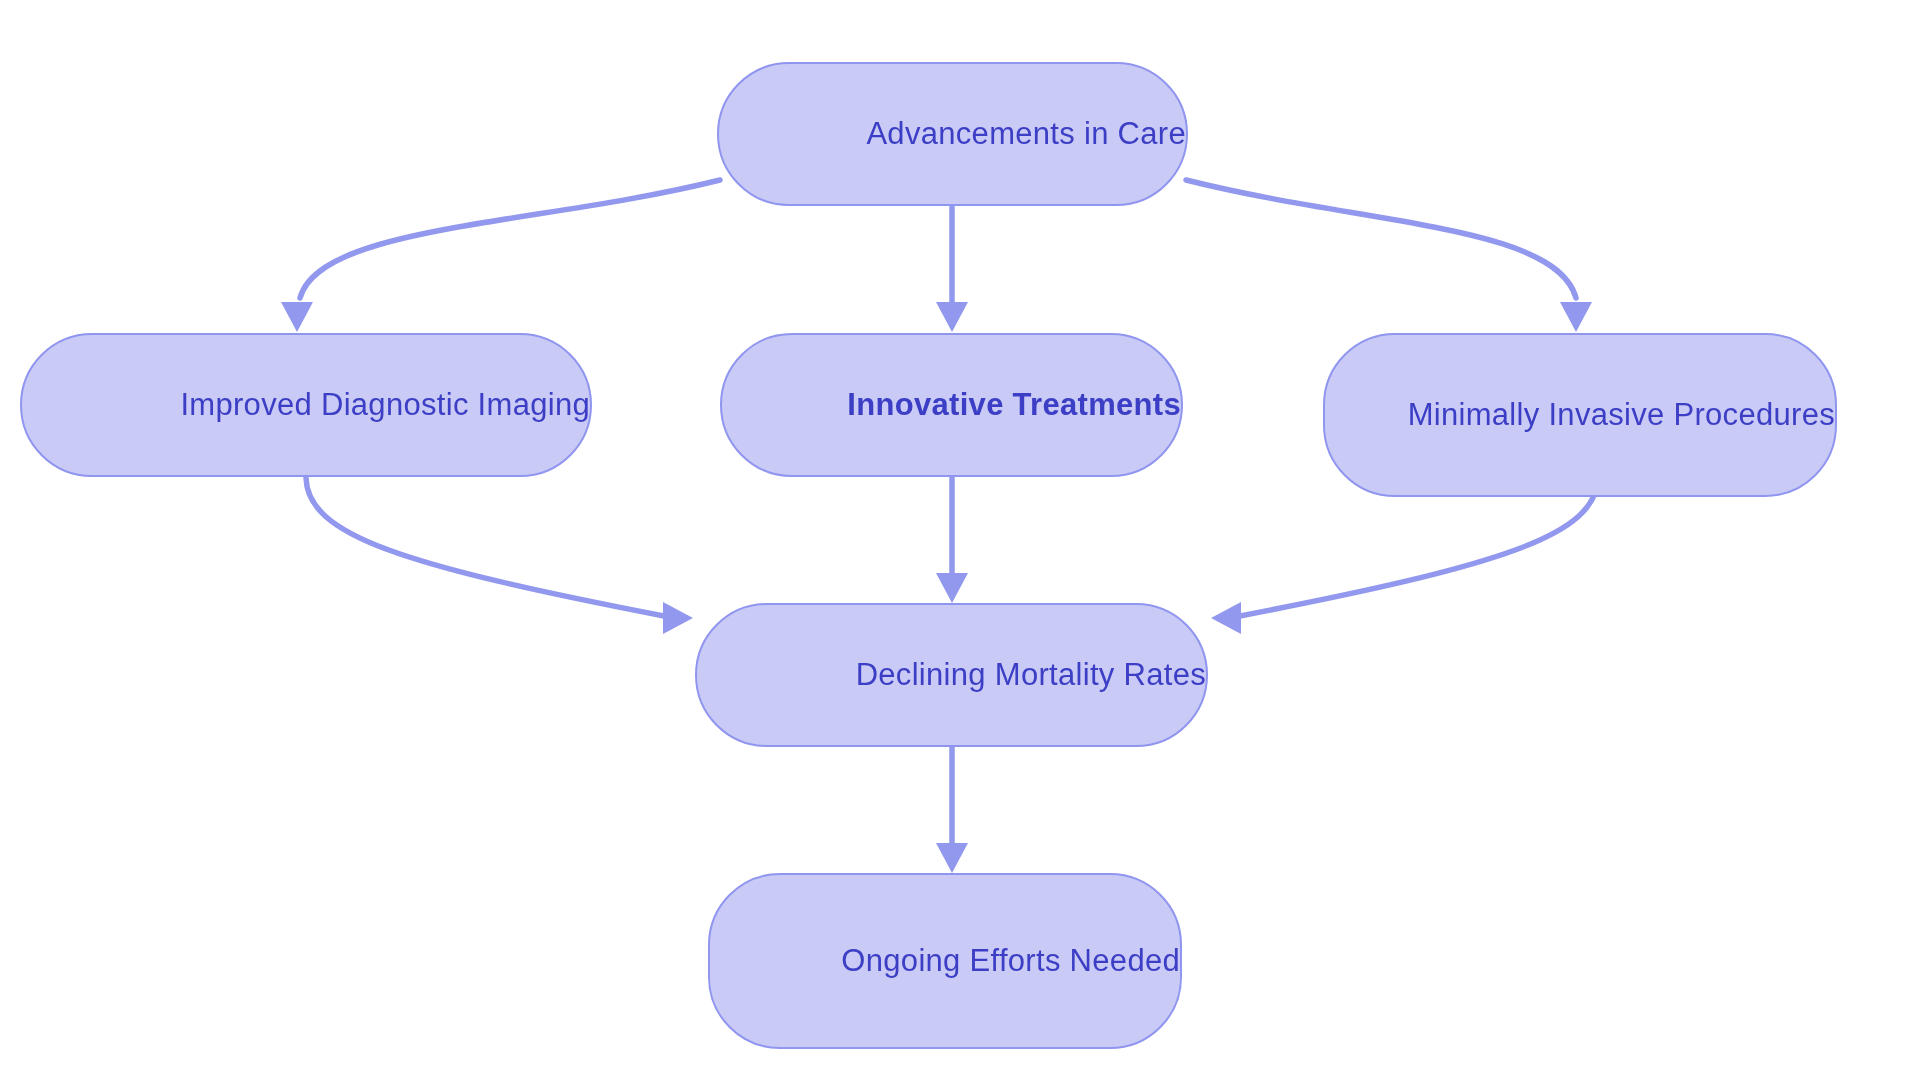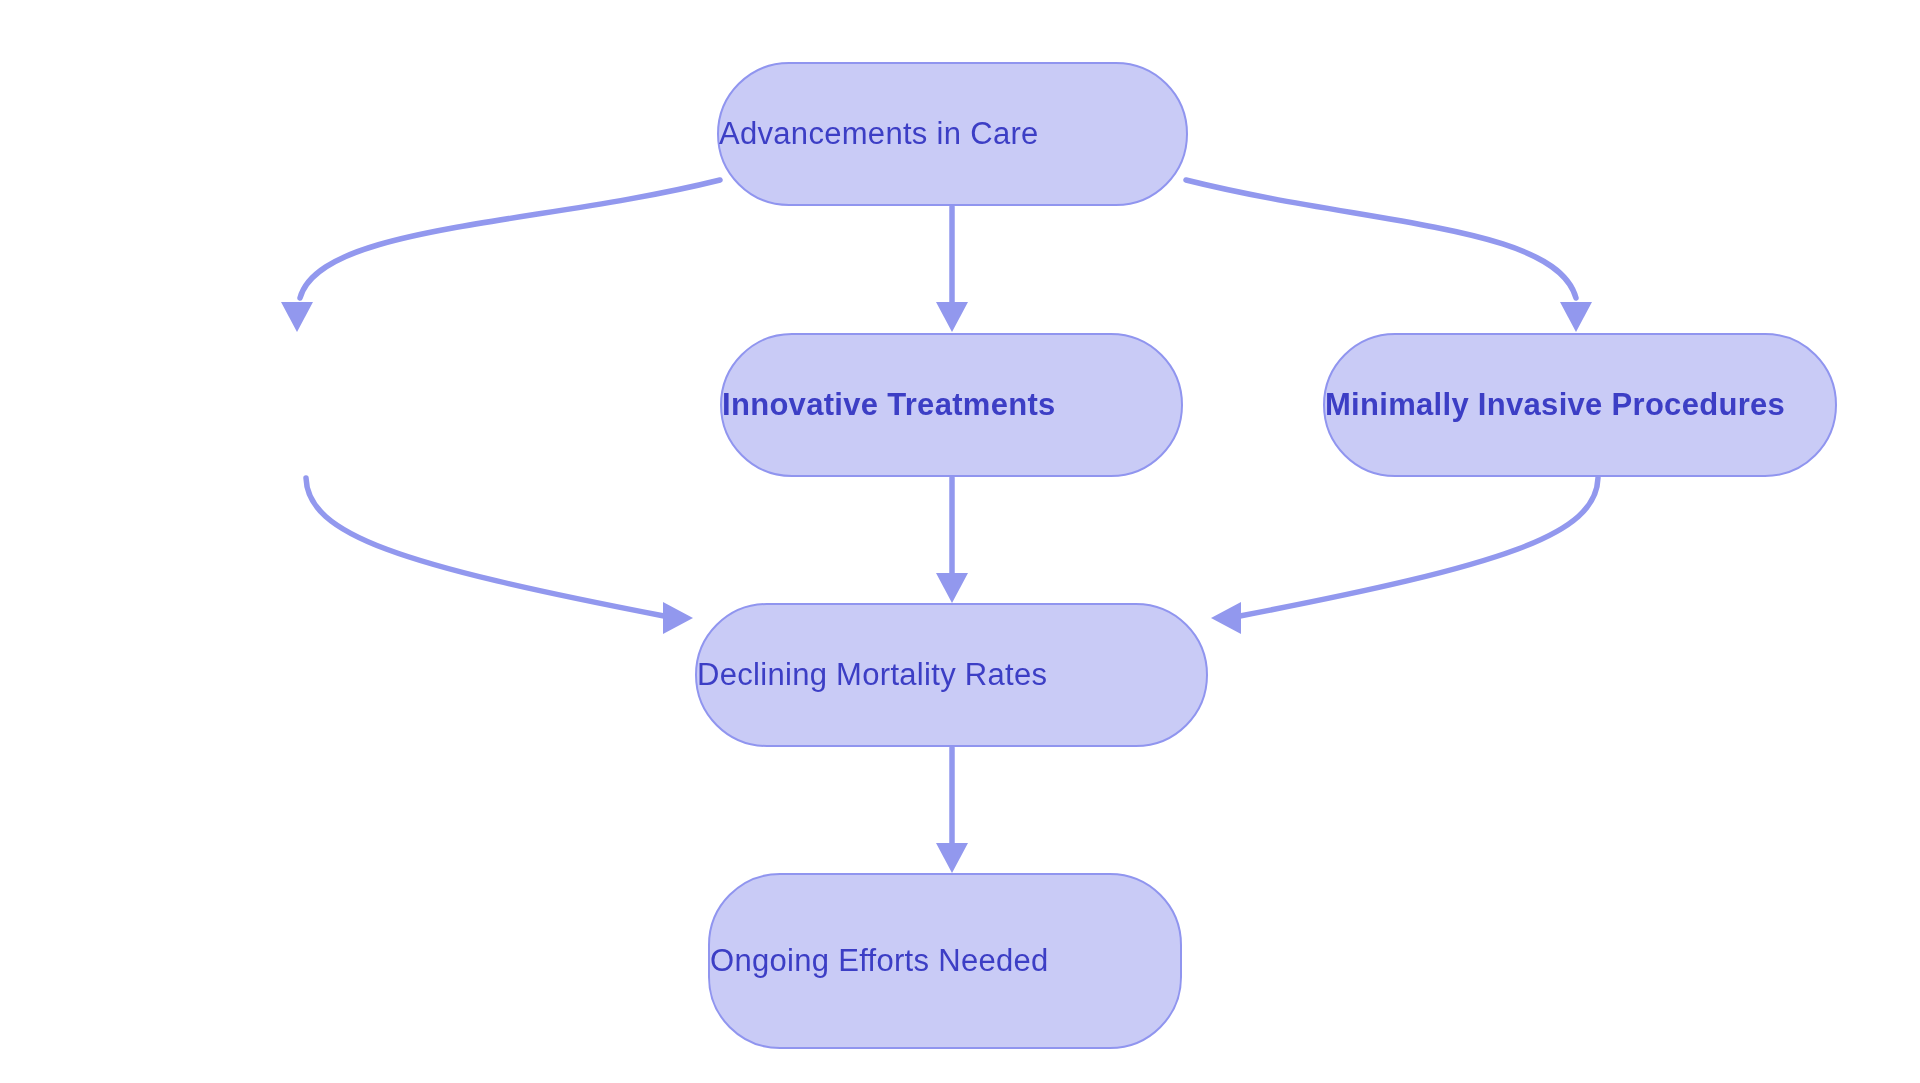--- a/index.html
+++ b/index.html
@@ -35,34 +35,34 @@
     stroke: none;
   }
   .node {
     position: absolute;
     box-sizing: border-box;
     background: var(--node-fill, #c9cbf6);
     border: 2px solid var(--node-border, #9095ef);
     border-radius: 72px;
     display: flex;
     align-items: center;
-    justify-content: flex-start;
+    justify-content: flex-end;
     text-align: center;
   }
   .node-label {
     color: var(--text-color, #3c3ec5);
     font-size: 31px;
     letter-spacing: 0.3px;
     line-height: 1.2;
     white-space: nowrap;
   }
   #node-advancements { left: 717px; top: 62px;  width: 471px; height: 144px; }
   #node-imaging      { left: 20px;  top: 333px; width: 572px; height: 144px; }
   #node-treatments   { left: 720px; top: 333px; width: 463px; height: 144px; font-weight: bold; }
-  #node-procedures   { left: 1323px;top: 333px; width: 514px; height: 144px; font-weight: bold; }
+  #node-procedures   { left: 1323px;top: 333px; width: 514px; height: 164px; }
   #node-mortality    { left: 695px; top: 603px; width: 513px; height: 144px; }
   #node-efforts      { left: 708px; top: 873px; width: 474px; height: 176px; }
 </style>
 </head>
 <body>
 
 <div class="canvas">
 
   <svg class="edges-layer" viewBox="0 0 1920 1083" xmlns="http://www.w3.org/2000/svg">
 
@@ -99,20 +99,23 @@
     <g>
       <path class="edge-path" d="M 952 748 L 952 845"></path>
       <polygon class="edge-arrowhead" points="936,843 968,843 952,873"></polygon>
     </g>
   </svg>
 
   <div class="node" id="node-advancements">
     <span class="node-label">Advancements in Care</span>
   </div>
 
+  <div class="node" id="node-imaging">
+    <span class="node-label">Improved Diagnostic Imaging</span>
+  </div>
 
   <div class="node" id="node-treatments">
     <span class="node-label">Innovative Treatments</span>
   </div>
 
   <div class="node" id="node-procedures">
     <span class="node-label">Minimally Invasive Procedures</span>
   </div>
 
   <div class="node" id="node-mortality">

